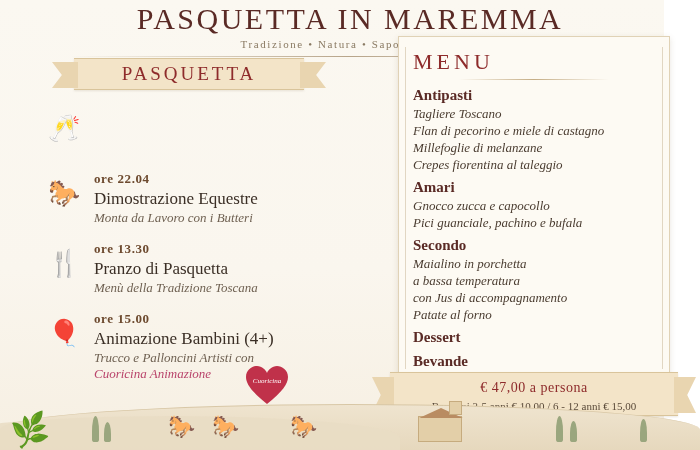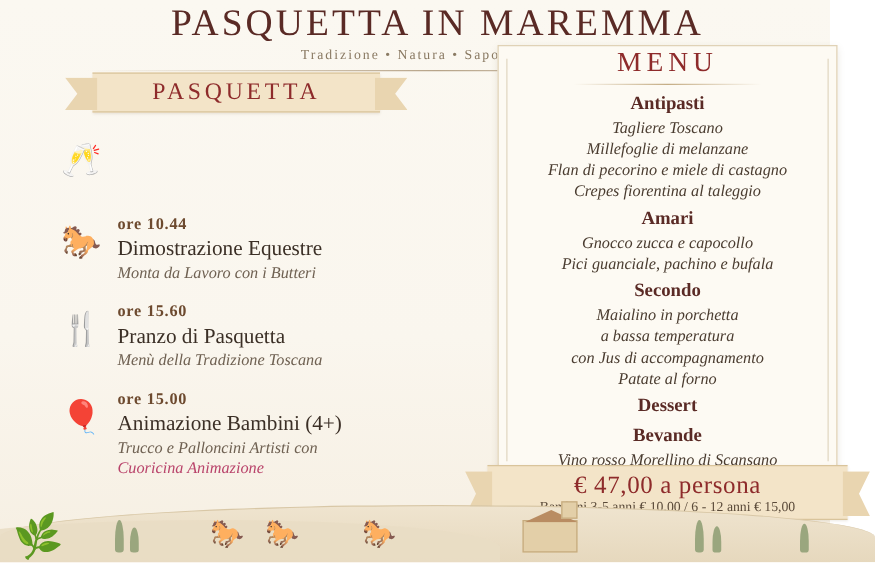--- a/index.html
+++ b/index.html
@@ -107,22 +107,22 @@
     margin-top: 1px;
   }
   .item-desc .highlight { color: #b9446b; }
   
   .menu-card {
     position: absolute; left: 398px; top: 36px;
     width: 272px; height: 344px;
     background: #fdfaf3;
     border: 1px solid #e0d2b6;
     box-shadow: 0 2px 6px rgba(130,110,80,.18);
-    text-align: center;
-    padding: 0 14px 10px;
+    text-align: left;
+    padding: 12px 14px 10px;
   }
   .menu-card::before, .menu-card::after {
     content: "";
     position: absolute; top: 10px; bottom: 10px; width: 1px;
     background: rgba(190,170,135,.45);
   }
   .menu-card::before { left: 6px; }
   .menu-card::after { right: 6px; }
   .menu-title {
     font-size: 22px;
@@ -166,21 +166,21 @@
   }
   .price-banner::before {
     left: -18px;
     clip-path: polygon(0 0, 100% 0, 100% 100%, 0 100%, 40% 50%);
   }
   .price-banner::after {
     right: -18px;
     clip-path: polygon(0 0, 100% 0, 60% 50%, 100% 100%, 0 100%);
   }
   .price-main {
-    font-size: 20px;
+    font-size: 14px;
     color: #8e2b2b;
     letter-spacing: .5px;
     line-height: 22px;
   }
   .price-sub {
     font-size: 11px;
     color: #5a4a39;
     line-height: 14px;
   }
   
@@ -276,30 +276,30 @@
 
     <div class="schedule">
 
       <div class="item">
         <div class="item-icon">🥂</div>
       </div>
 
       <div class="item">
         <div class="item-icon">🐎</div>
         <div class="item-body">
-          <div class="item-time">ore 10.44</div>
+          <div class="item-time">ore 22.04</div>
           <div class="item-name">Dimostrazione Equestre</div>
           <div class="item-desc">Monta da Lavoro con i Butteri</div>
         </div>
       </div>
 
       <div class="item">
         <div class="item-icon">🍴</div>
         <div class="item-body">
-          <div class="item-time">ore 15.60</div>
+          <div class="item-time">ore 13.30</div>
           <div class="item-name">Pranzo di Pasquetta</div>
           <div class="item-desc">Menù della Tradizione Toscana</div>
         </div>
       </div>
 
       <div class="item">
         <div class="item-icon">🎈</div>
         <div class="item-body">
           <div class="item-time">ore 15.00</div>
           <div class="item-name">Animazione Bambini (4+)</div>
@@ -313,22 +313,22 @@
     </div>
   </div>
 
   <div class="menu-card">
     <div class="menu-title">MENU</div>
     <div class="menu-title-rule"></div>
 
     <div>
       <div class="menu-section-name">Antipasti</div>
       <div class="menu-line">Tagliere Toscano</div>
+      <div class="menu-line">Flan di pecorino e miele di castagno</div>
       <div class="menu-line">Millefoglie di melanzane</div>
-      <div class="menu-line">Flan di pecorino e miele di castagno</div>
       <div class="menu-line">Crepes fiorentina al taleggio</div>
     </div>
 
     <div>
       <div class="menu-section-name">Amari</div>
       <div class="menu-line">Gnocco zucca e capocollo</div>
       <div class="menu-line">Pici guanciale, pachino e bufala</div>
     </div>
 
     <div>
@@ -365,14 +365,18 @@
     <div class="cypress" style="left:640px; height:23px;"></div>
     <div class="house">
       <div class="house-tower"></div>
     </div>
     <div class="rider" style="left:168px;">🐎</div>
     <div class="rider" style="left:212px;">🐎</div>
     <div class="rider" style="left:290px;">🐎</div>
     <div class="olive-branch">🌿</div>
   </div>
 
+  <div class="heart-logo">
+    <div class="heart"></div>
+    <div class="heart-label">Cuoricina</div>
+  </div>
 
 </div>
 
 </body></html>

